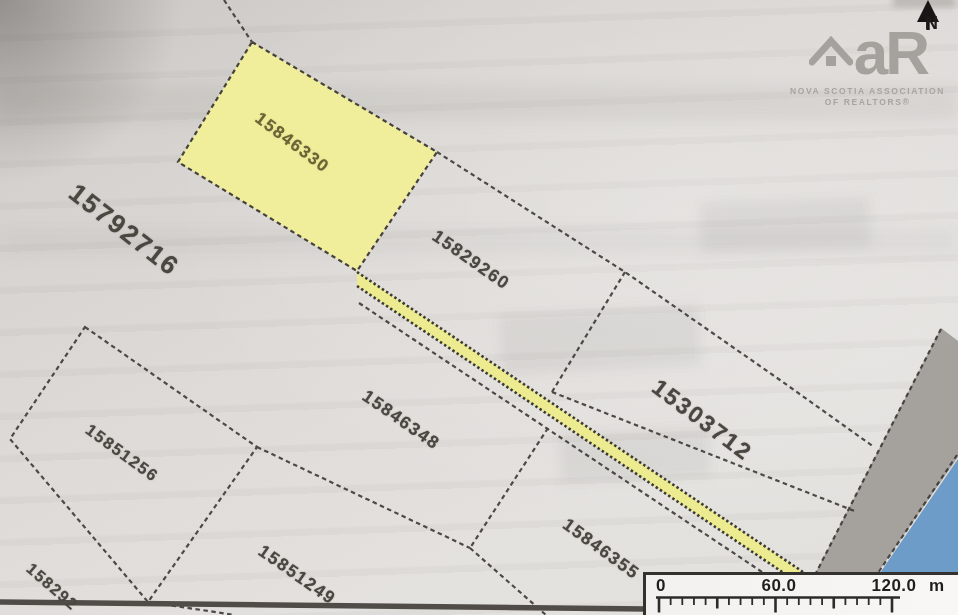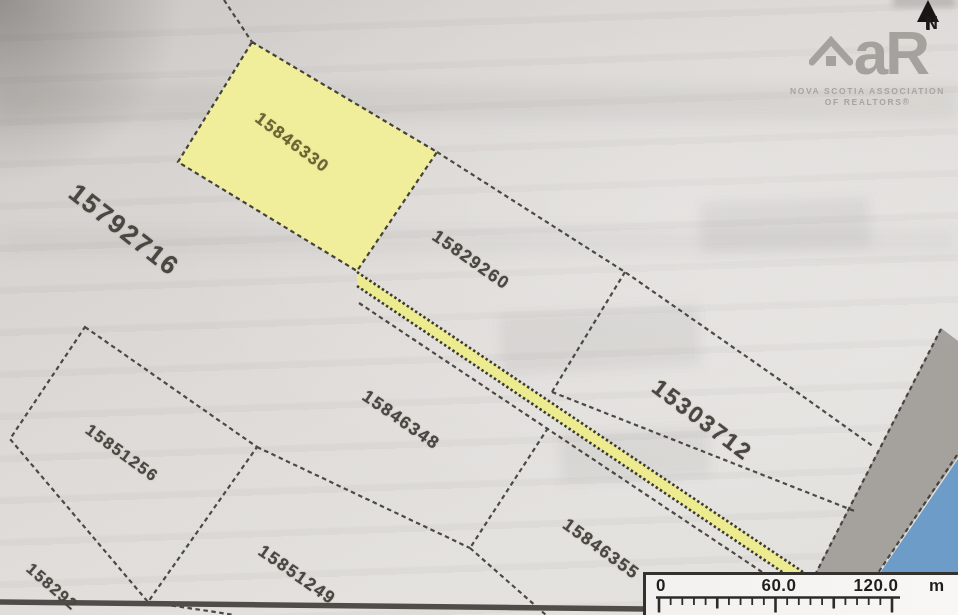--- a/index.html
+++ b/index.html
@@ -36,21 +36,21 @@
   .nletter{position:absolute;left:20px;top:13px;font-size:18px;font-weight:700;color:#1d1c1b;}
   
   .scalebar{
     position:absolute;left:643px;top:572px;width:320px;height:48px;
     background:linear-gradient(90deg,#f2f1ef,#f8f7f5);
     border:3px solid #34322f;border-right:none;border-bottom:none;
   }
   .scalebar .num{position:absolute;top:1px;font-size:17px;font-weight:700;color:#1f1e1c;letter-spacing:0.5px;}
   .scalebar .n0{left:10px;}
   .scalebar .n60{left:125px;transform:translateX(-50%);padding-left:16px;}
-  .scalebar .n120{left:230px;transform:translateX(-50%);}
+  .scalebar .n120{left:248px;transform:translateX(-50%);}
   .scalebar .unit{left:283px;}
   .scalebar svg{position:absolute;left:6px;top:21px;}
 </style>
 </head>
 <body>
 
 <div class="stage">
 
   <div class="band" style="top:86px;height:34px;background:rgba(130,127,122,0.10);"></div>
   <div class="band" style="top:228px;height:26px;background:rgba(130,127,122,0.07);"></div>

